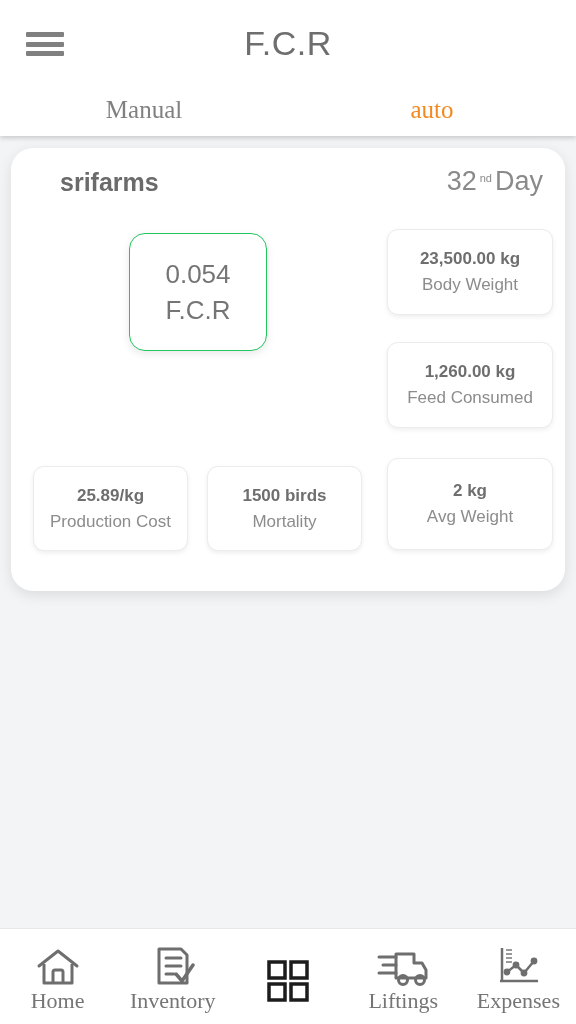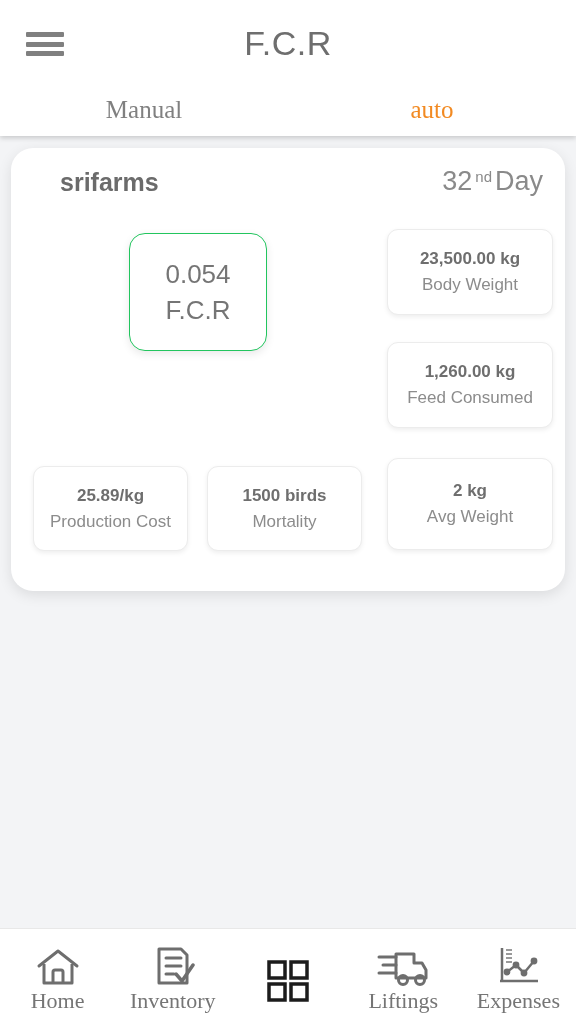--- a/index.html
+++ b/index.html
@@ -103,21 +103,21 @@
   #day-counter {
     position: absolute;
     right: 22px;
     top: 18px;
     font-size: 27px;
     font-weight: 400;
     color: #8a8a8a;
     white-space: nowrap;
   }
   #day-counter .sup {
-    font-size: 15px;
+    font-size: 11px;
     vertical-align: 8px;
     padding: 0 3px;
   }
 
   
   #fcr-tile {
     position: absolute;
     left: 118px;
     top: 85px;
     width: 138px;

